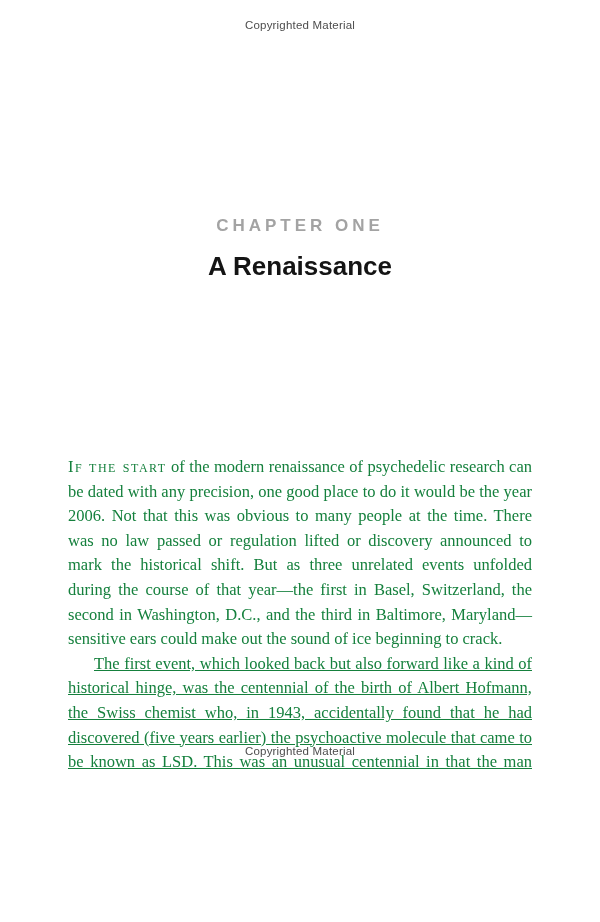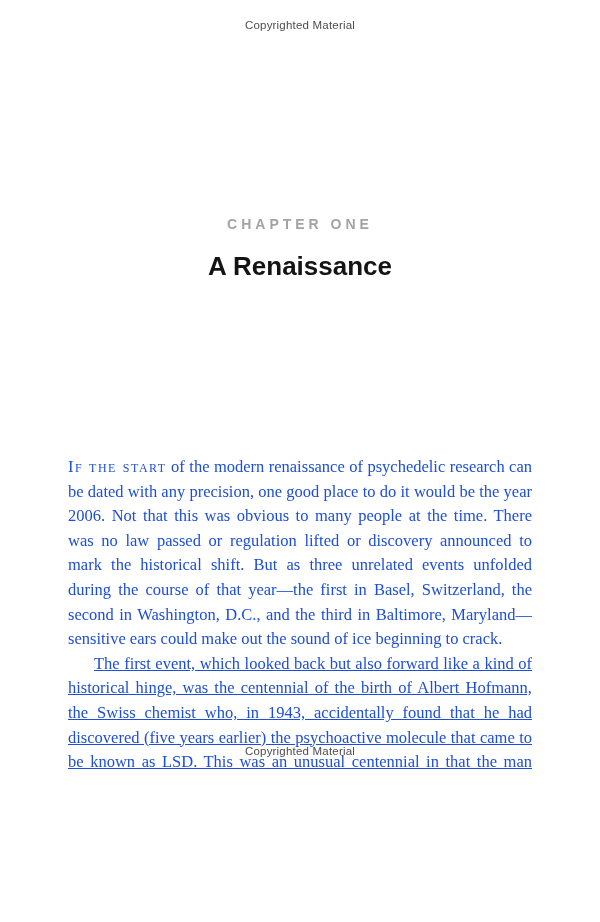--- a/index.html
+++ b/index.html
@@ -28,41 +28,41 @@
   .notice-top { top: 19px; }
   .notice-bottom { bottom: 17px; }
   .chapter-label {
     position: absolute;
     top: 216px;
     left: 0;
     width: 100%;
     text-align: center;
     font-family: "Liberation Sans", sans-serif;
     font-weight: bold;
-    font-size: 14px;
+    font-size: 17px;
     letter-spacing: 4px;
     color: #a3a3a3;
   }
   .chapter-title {
     position: absolute;
     top: 251px;
     left: 0;
     width: 100%;
     text-align: center;
     font-family: "Liberation Sans", sans-serif;
     font-weight: bold;
     font-size: 26px;
     color: #141414;
   }
   .body-text {
     position: absolute;
     top: 455px;
     left: 68px;
     right: 68px;
-    color: #1d4ed8;
+    color: #15803d;
     font-size: 16.5px;
     line-height: 24.6px;
     text-align: justify;
     text-justify: inter-word;
   }
   .body-text p {
     margin: 0;
     padding: 0;
   }
   .body-text p.indented {

